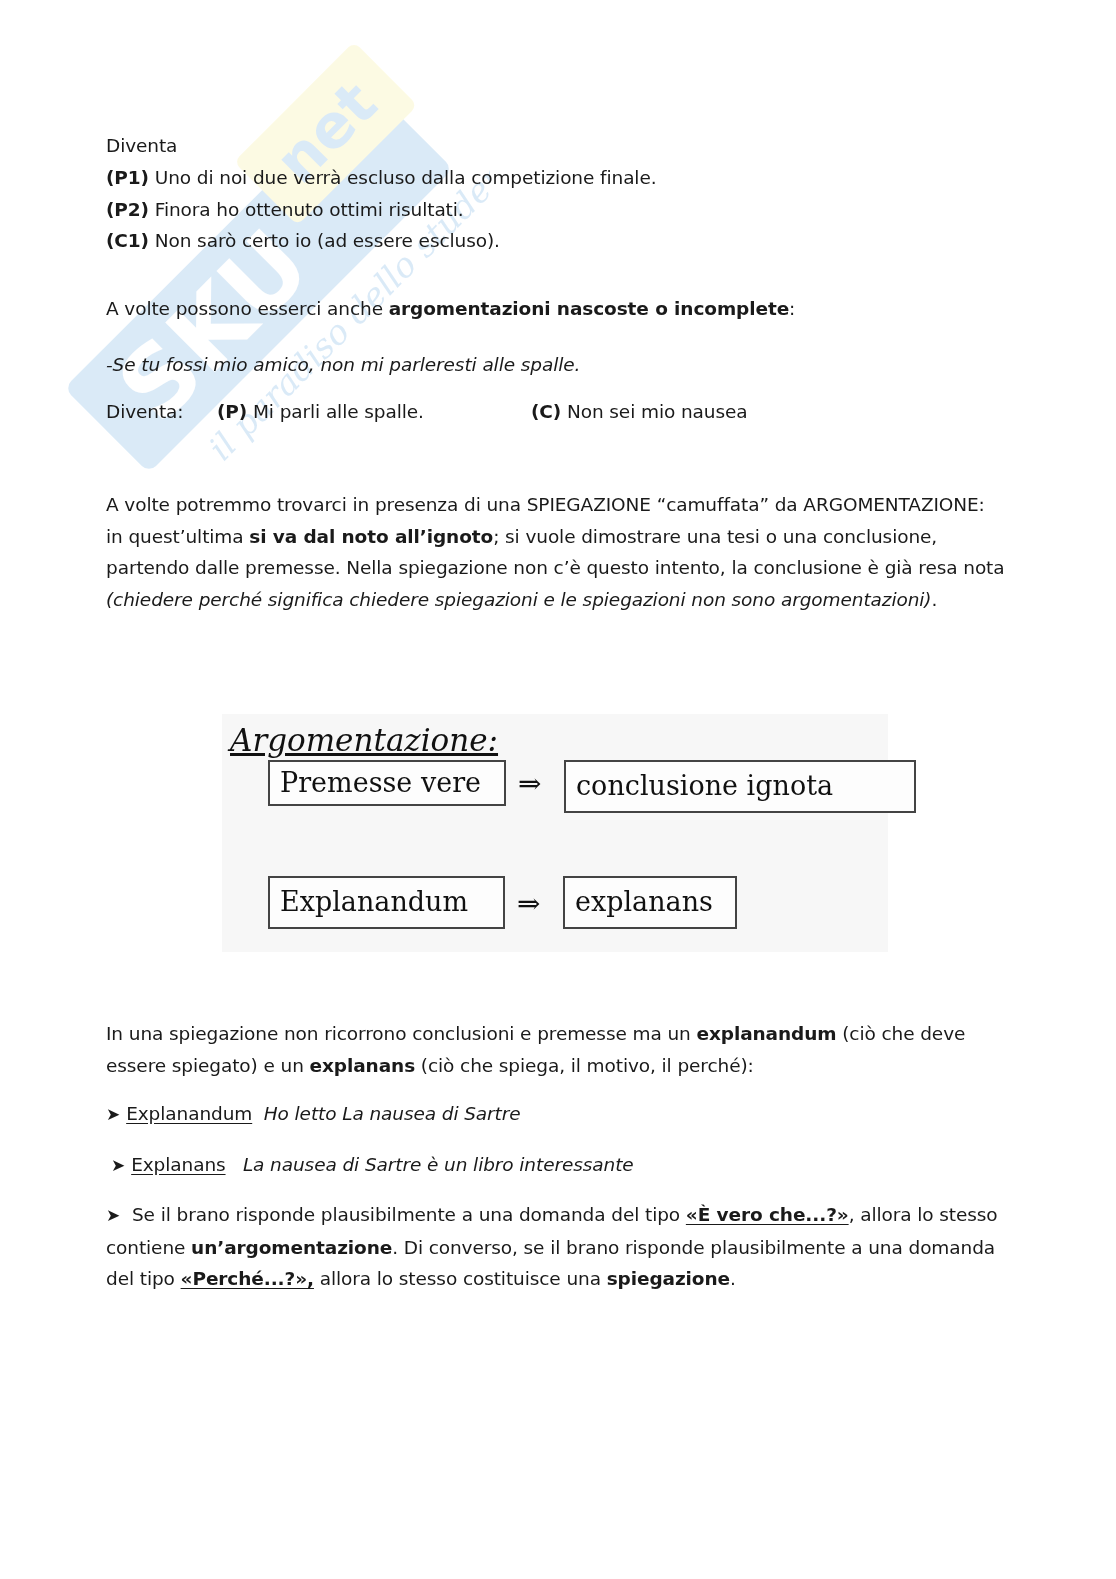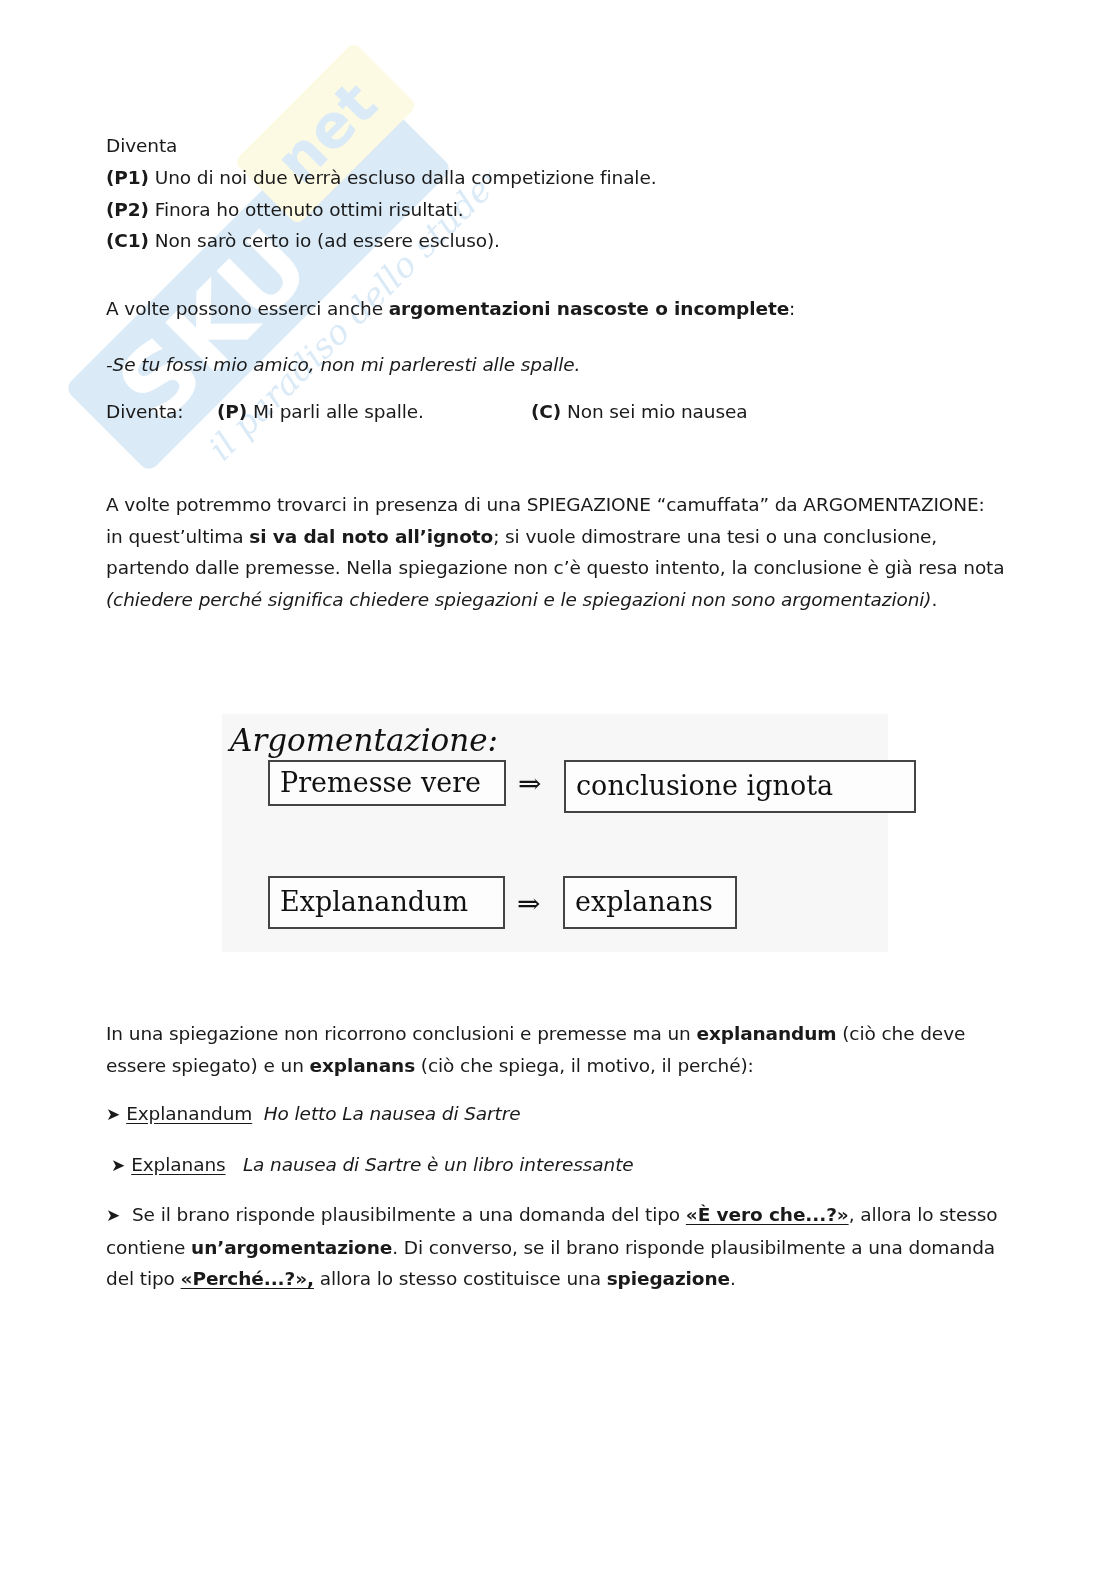--- a/index.html
+++ b/index.html
@@ -131,21 +131,21 @@
   </div>
   <div class="line" style="top:400px; left:531px;">
     <b>(C)</b><span> Non sei mio nausea</span>
   </div>
 
   <div class="para" style="top:489px;">
     <span>A volte potremmo trovarci in presenza di una SPIEGAZIONE “camuffata” da ARGOMENTAZIONE: in quest’ultima </span><b>si va dal noto all’ignoto</b><span>; si vuole dimostrare una tesi o una conclusione, partendo dalle premesse. Nella spiegazione non c’è questo intento, la conclusione è già resa nota </span><i>(chiedere perché significa chiedere spiegazioni e le spiegazioni non sono argomentazioni)</i><span>.</span>
   </div>
 
   <div class="diagram">
-    <div class="dlabel" style="left:8px; top:8px;">Argomentazione:</div>
+    <div class="dlabel" style="left:8px; top:8px;text-decoration:underline;">Argomentazione:</div>
     <div class="dbox" style="left:46px; top:46px; width:238px; height:46px; line-height:42px;">Premesse vere</div>
     <div class="darrow" style="left:296px; top:52px;">⇒</div>
     <div class="dbox" style="left:342px; top:46px; width:352px; height:53px; line-height:48px;">conclusione ignota</div>
 
     <div class="dbox" style="left:46px; top:162px; width:237px; height:53px; line-height:48px;">Explanandum</div>
     <div class="darrow" style="left:295px; top:172px;">⇒</div>
     <div class="dbox" style="left:341px; top:162px; width:174px; height:53px; line-height:48px;">explanans</div>
   </div>
 
   <div class="para" style="top:1018px;">

